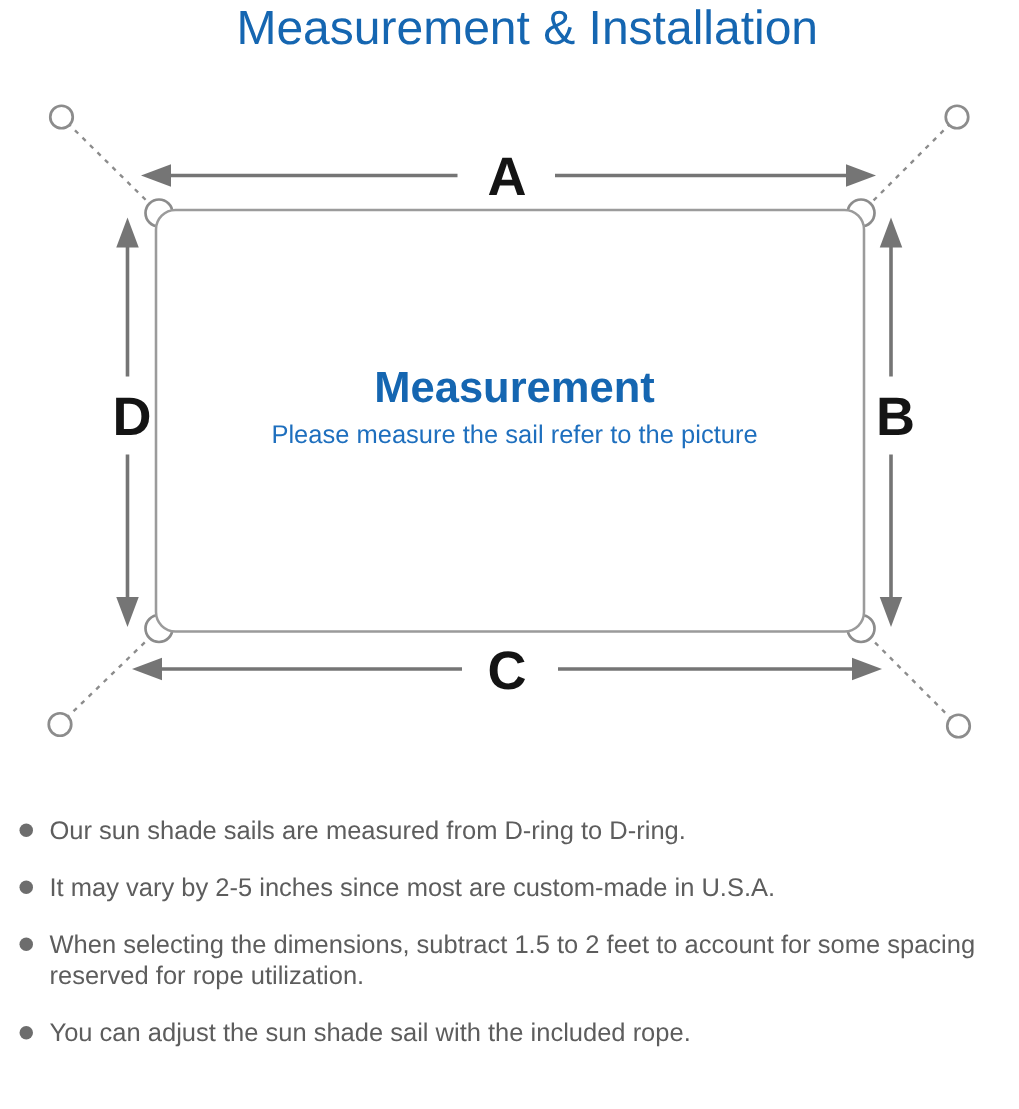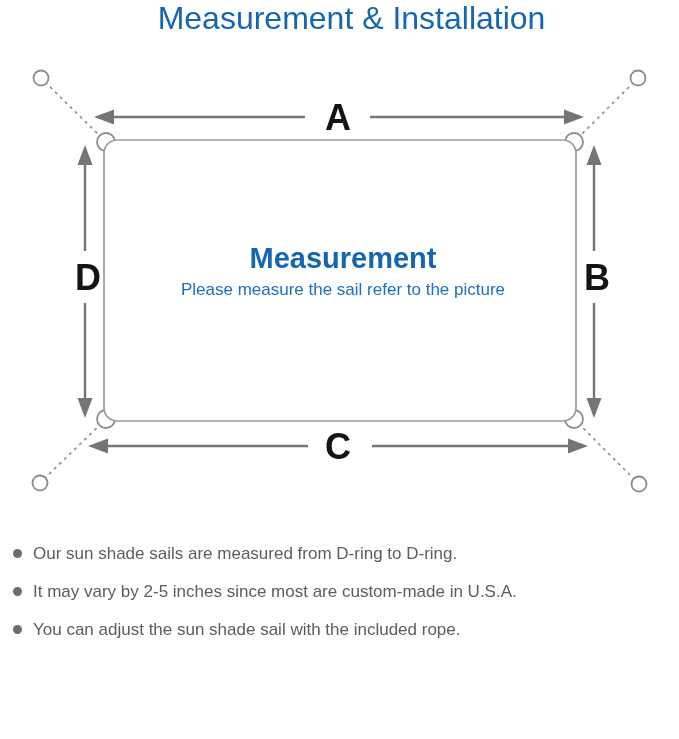--- a/index.html
+++ b/index.html
@@ -158,17 +158,21 @@
     <li>
       <span class="bullet"></span>
       <span class="note-text">Our sun shade sails are measured from D-ring to D-ring.</span>
     </li>
     <li>
       <span class="bullet"></span>
       <span class="note-text">It may vary by 2-5 inches since most are custom-made in U.S.A.</span>
     </li>
     <li>
       <span class="bullet"></span>
+      <span class="note-text">When selecting the dimensions, subtract 1.5 to 2 feet to account for some spacing reserved for rope utilization.</span>
+    </li>
+    <li>
+      <span class="bullet"></span>
       <span class="note-text">You can adjust the sun shade sail with the included rope.</span>
     </li>
   </ul>
 
 </div>
 
 </body></html>

